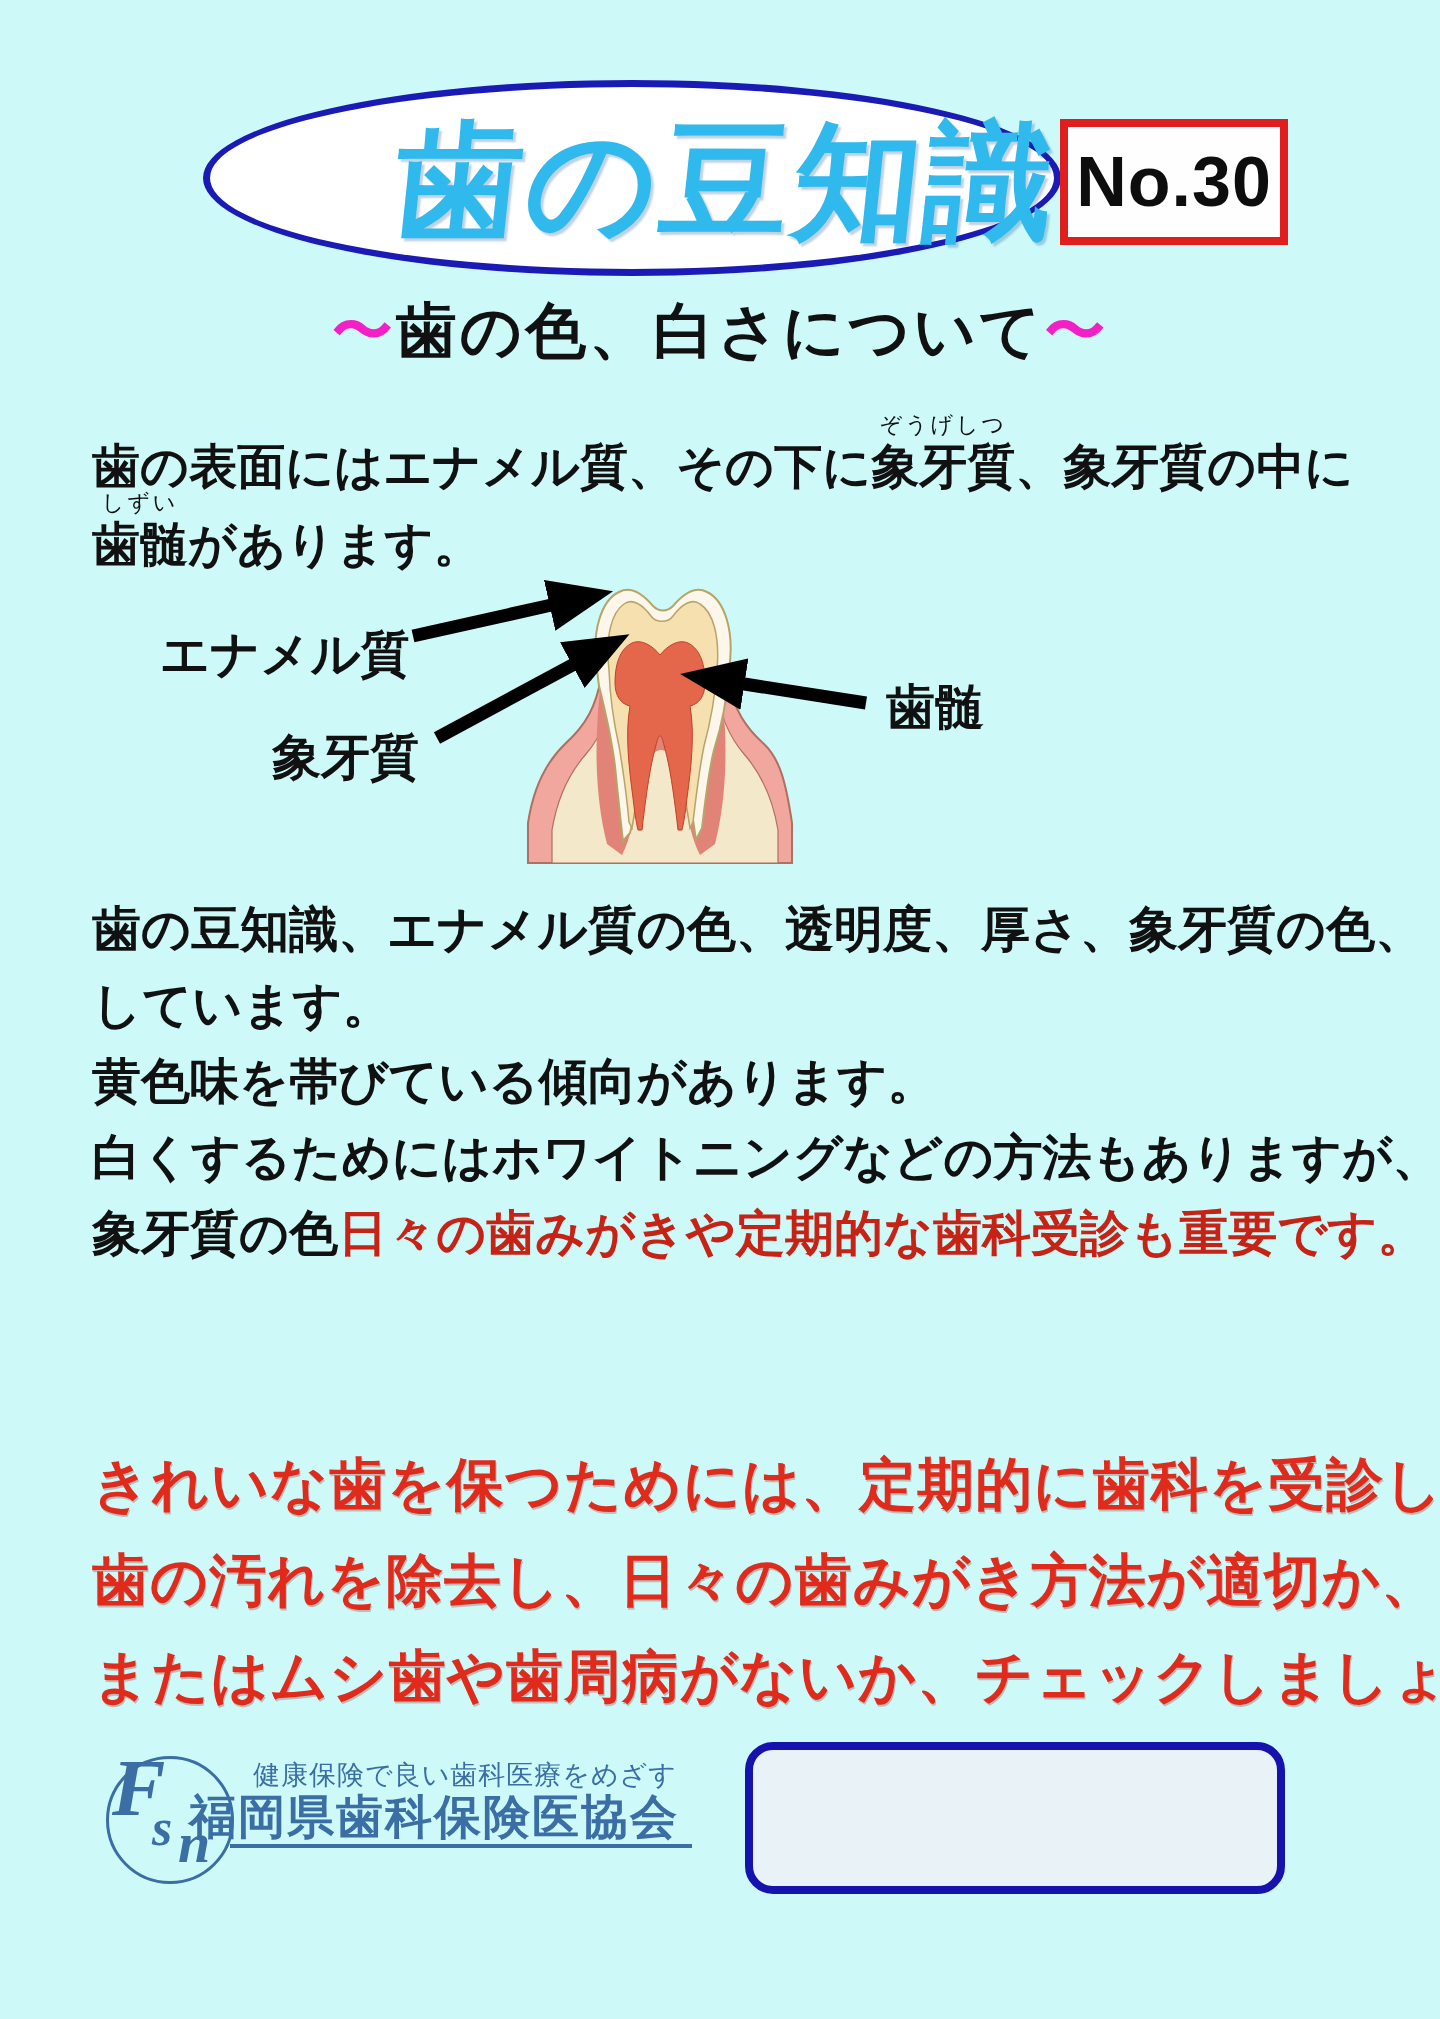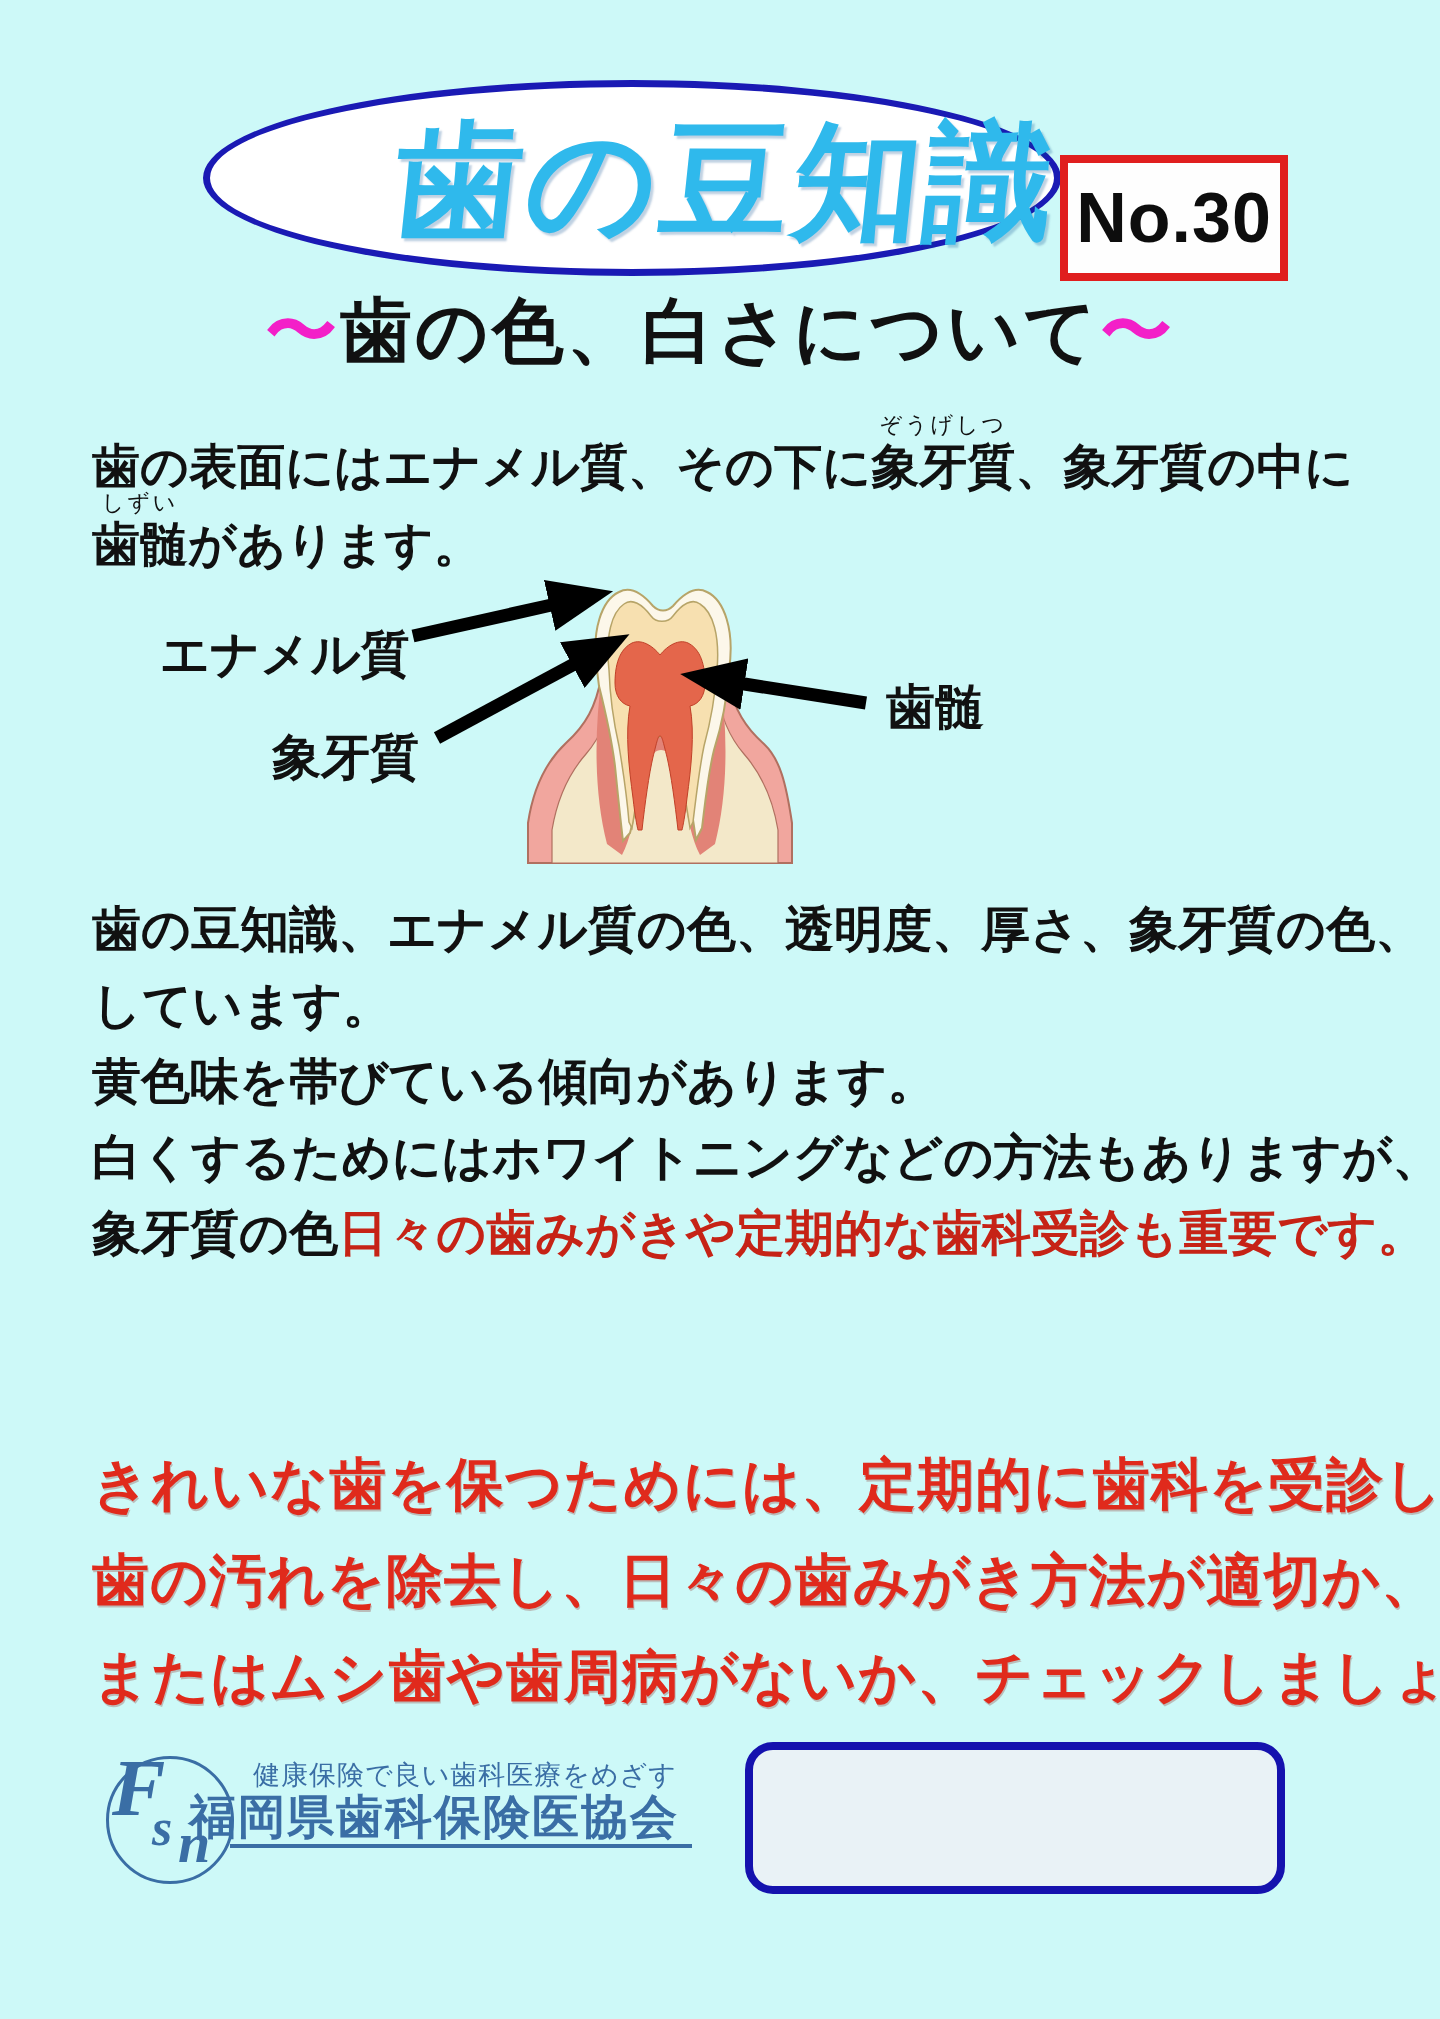--- a/index.html
+++ b/index.html
@@ -25,28 +25,28 @@
     box-sizing:border-box;padding-left:185px;padding-top:10px;
   }
   .title-text{
     font-size:128px;font-weight:900;color:var(--title-blue);
     letter-spacing:4px;white-space:nowrap;transform:skewX(-6deg);
     text-shadow:3px 3px 2px rgba(0,70,140,0.25);
   }
   .no-badge{
     left:1060px;top:119px;width:228px;height:126px;background:#fefefe;
     border:8px solid var(--badge-red);box-sizing:border-box;
-    display:flex;align-items:center;justify-content:center;margin-top:36px;
+    display:flex;align-items:center;justify-content:center;
   }
   .no-badge span{font-size:70px;font-weight:900;color:#0d0d0d;letter-spacing:1px;}
 
   
   .subtitle{
     left:0;top:282px;width:1440px;text-align:center;white-space:nowrap;
-    font-size:72px;font-weight:900;letter-spacing:3px;line-height:98px;
+    font-size:61px;font-weight:900;letter-spacing:3px;line-height:98px;
   }
   .subtitle .tilde{color:var(--tilde-pink);font-weight:900;}
 
   
   .intro{left:92px;top:441px;font-size:48px;font-weight:600;line-height:52px;}
   .intro .line{margin-bottom:26px;white-space:nowrap;}
   .seg-ruby{position:relative;display:inline-block;}
   .seg-ruby .fur{
     position:absolute;top:-27px;left:50%;transform:translateX(-50%);
     font-size:22px;font-weight:500;letter-spacing:3px;white-space:nowrap;line-height:22px;

